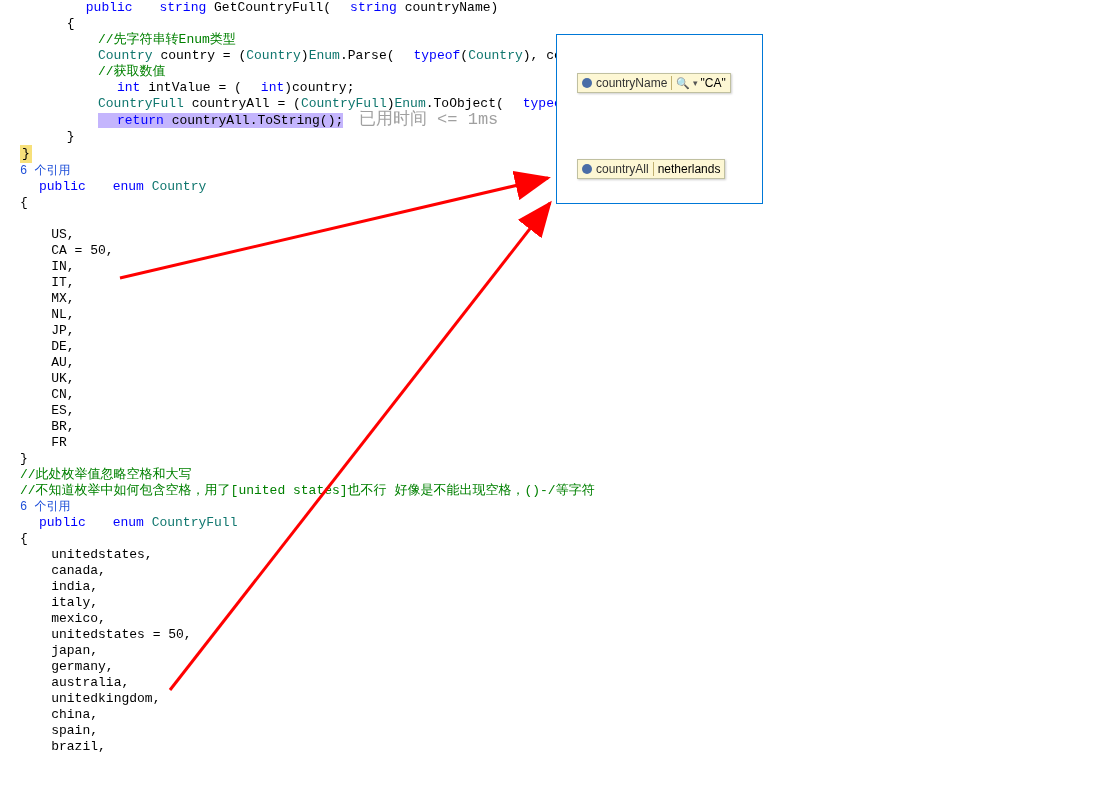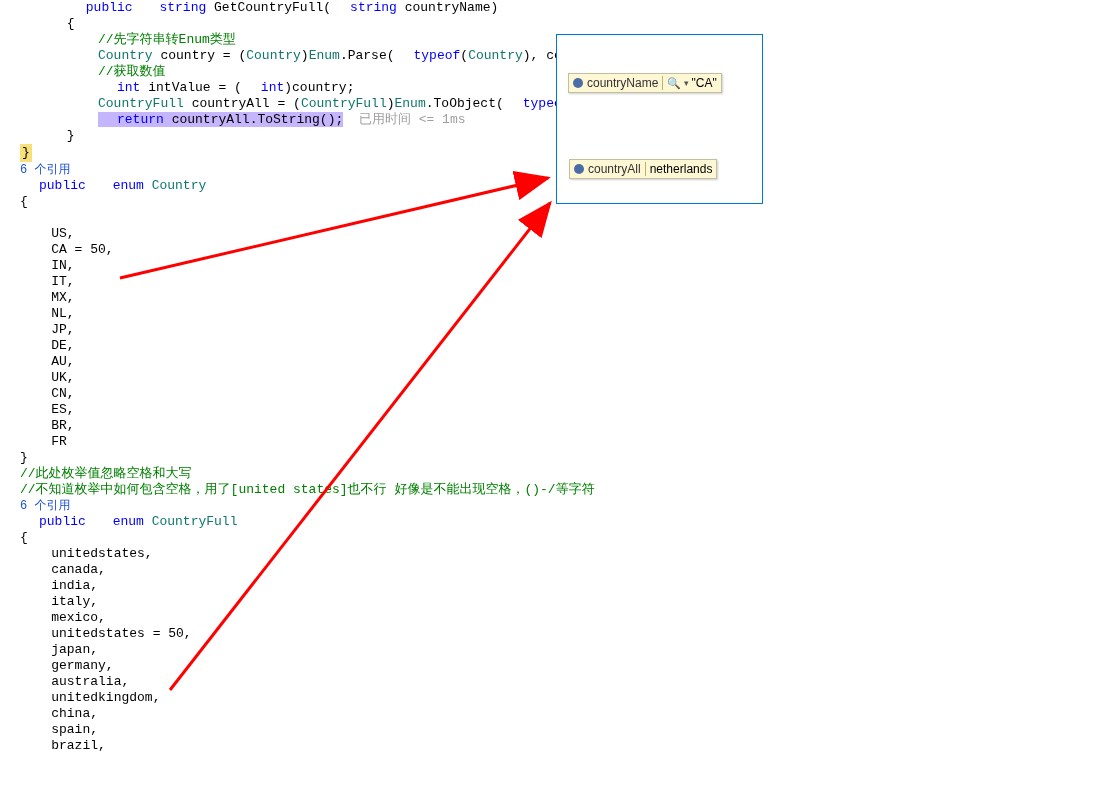--- a/index.html
+++ b/index.html
@@ -18,21 +18,21 @@
   .code-area {
     padding: 0 0 0 20px;
   }
   .line { white-space: pre; }
   .kw { color: #0000ff; padding-left: 19px; }
   .type { color: #0f766e; }
   .comment { color: #008000; }
   .highlight-yellow { background: #c4b5fd; }
   .highlight-box { background: #f7e07a; padding: 1px 2px; display: inline-block; }
   .ref-count { color: #1d4ed8; font-size: 12px; }
-  .timing { color: #a0a0a0; font-size: 13px; }
+  .timing { color: #a0a0a0; font-size: 17px; }
   
   
   .debug-box {
     position: absolute;
     left: 556px;
     top: 34px;
     width: 205px;
     height: 168px;
     border: 1px solid #0078d7;
     background: #ffffff;
@@ -125,29 +125,29 @@
 <div class="line">    <span>japan,</span></div>
 <div class="line">    <span>germany,</span></div>
 <div class="line">    <span>australia,</span></div>
 <div class="line">    <span>unitedkingdom,</span></div>
 <div class="line">    <span>china,</span></div>
 <div class="line">    <span>spain,</span></div>
 <div class="line">    <span>brazil,</span></div>
 </div>
 
 <div class="debug-box">
-  <div class="tooltip" style="left:11px; top:38px;">
+  <div class="tooltip" style="left:20px; top:38px;">
     <span class="icon"></span>
     <span class="name">countryName</span>
     <span class="sep"></span>
     <span class="mag">🔍</span>
     <span class="dd">▾</span>
     <span class="val">"CA"</span>
   </div>
-  <div class="tooltip" style="left:12px; top:124px;">
+  <div class="tooltip" style="left:20px; top:124px;">
     <span class="icon"></span>
     <span class="name">countryAll</span>
     <span class="sep"></span>
     <span class="val">netherlands</span>
   </div>
 </div>
 
 <svg class="arrow-overlay" width="1114" height="807">
   <defs>
     <marker id="ah" markerWidth="12" markerHeight="10" refX="11" refY="5" orient="auto">

